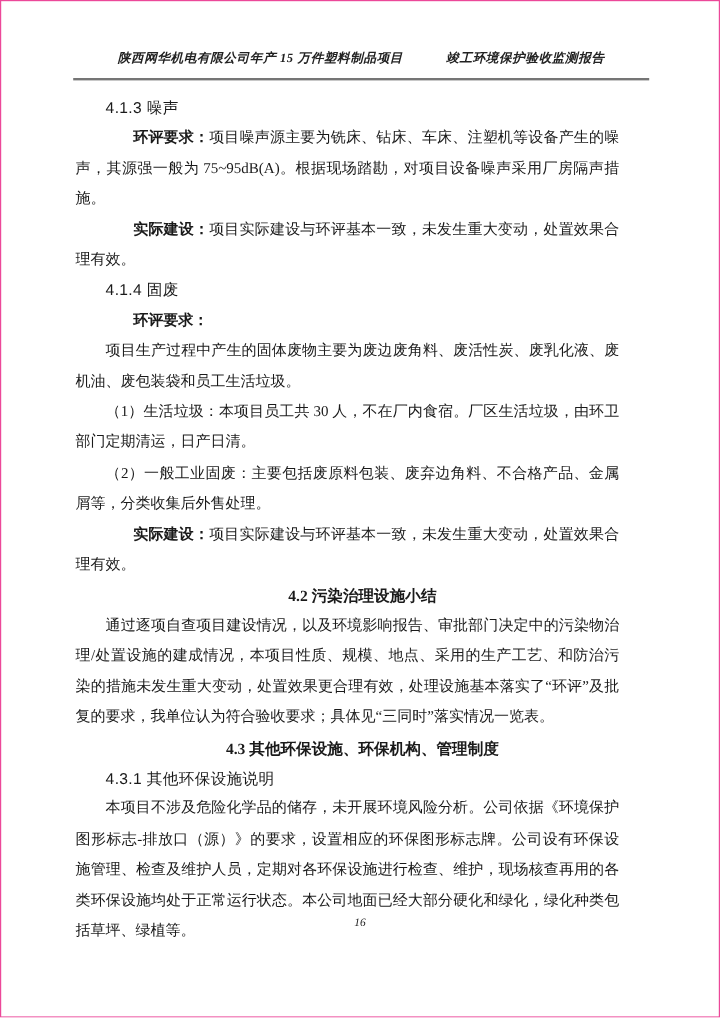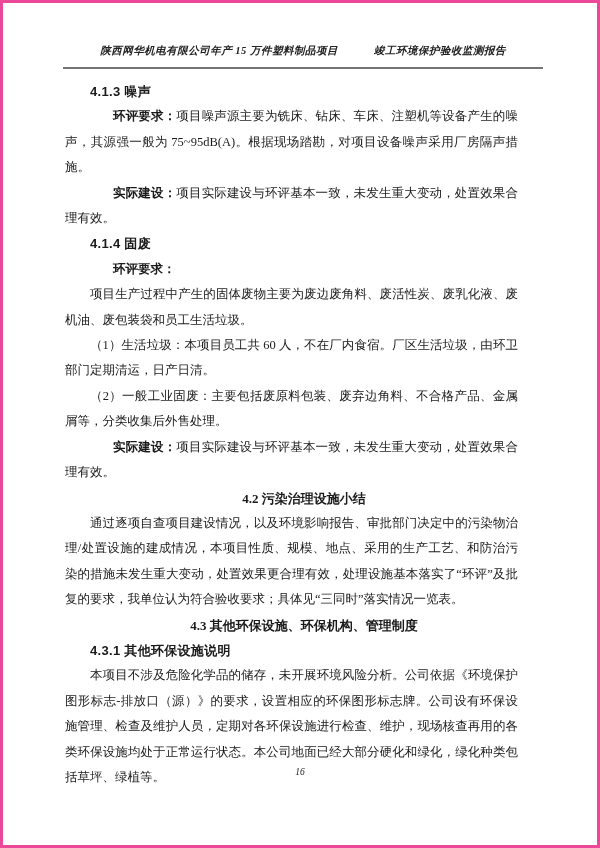--- a/index.html
+++ b/index.html
@@ -2,21 +2,21 @@
 <html><head>
 <meta charset="utf-8">
 <style>
   html, body { margin: 0; padding: 0; background: #ffffff; }
   .page {
     position: relative;
     width: 600px;
     height: 848px;
     background: #ffffff;
     box-sizing: border-box;
-    border: 3px solid #ec4899;
+    border: 1px solid #ec4899;
     font-family: "Liberation Serif", "DejaVu Serif", serif;
     color: #1a1a1a;
     overflow: hidden;
   }
   
   .header {
     position: absolute;
     top: 41px;
     left: 60px;
     width: 480px;
@@ -46,21 +46,21 @@
     width: 453px;
     font-size: 12.5px;
     line-height: 25.4px;
     text-align: justify;
   }
   .content p {
     margin: 0;
     text-indent: 25px;
   }
   .heading-sub {
-    font-weight: bold;
+    font-weight: normal;
     font-size: 13px;
     text-indent: 0;
     margin: 1px 0;
     text-align: left;
     font-family: "Liberation Sans", "DejaVu Sans", sans-serif;
     letter-spacing: 0.3px;
   }
   .heading-main {
     font-weight: bold;
     font-size: 13px;
@@ -99,21 +99,21 @@
     <p><span class="lead">环评要求：</span><span>项目噪声源主要为铣床、钻床、车床、注塑机等设备产生的噪声，其源强一般为 75~95dB(A)。根据现场踏勘，对项目设备噪声采用厂房隔声措施。</span></p>
 
     <p><span class="lead">实际建设：</span><span>项目实际建设与环评基本一致，未发生重大变动，处置效果合理有效。</span></p>
 
     <p class="heading-sub">4.1.4 固废</p>
 
     <p><span class="lead">环评要求：</span><span></span></p>
 
     <p>项目生产过程中产生的固体废物主要为废边废角料、废活性炭、废乳化液、废机油、废包装袋和员工生活垃圾。</p>
 
-    <p>（1）生活垃圾：本项目员工共 60 人，不在厂内食宿。厂区生活垃圾，由环卫部门定期清运，日产日清。</p>
+    <p>（1）生活垃圾：本项目员工共 30 人，不在厂内食宿。厂区生活垃圾，由环卫部门定期清运，日产日清。</p>
 
     <p>（2）一般工业固废：主要包括废原料包装、废弃边角料、不合格产品、金属屑等，分类收集后外售处理。</p>
 
 
     <p><span class="lead">实际建设：</span><span>项目实际建设与环评基本一致，未发生重大变动，处置效果合理有效。</span></p>
 
     <p class="heading-main">4.2 污染治理设施小结</p>
 
     <p>通过逐项自查项目建设情况，以及环境影响报告、审批部门决定中的污染物治理/处置设施的建成情况，本项目性质、规模、地点、采用的生产工艺、和防治污染的措施未发生重大变动，处置效果更合理有效，处理设施基本落实了“环评”及批复的要求，我单位认为符合验收要求；具体见“三同时”落实情况一览表。</p>
 

